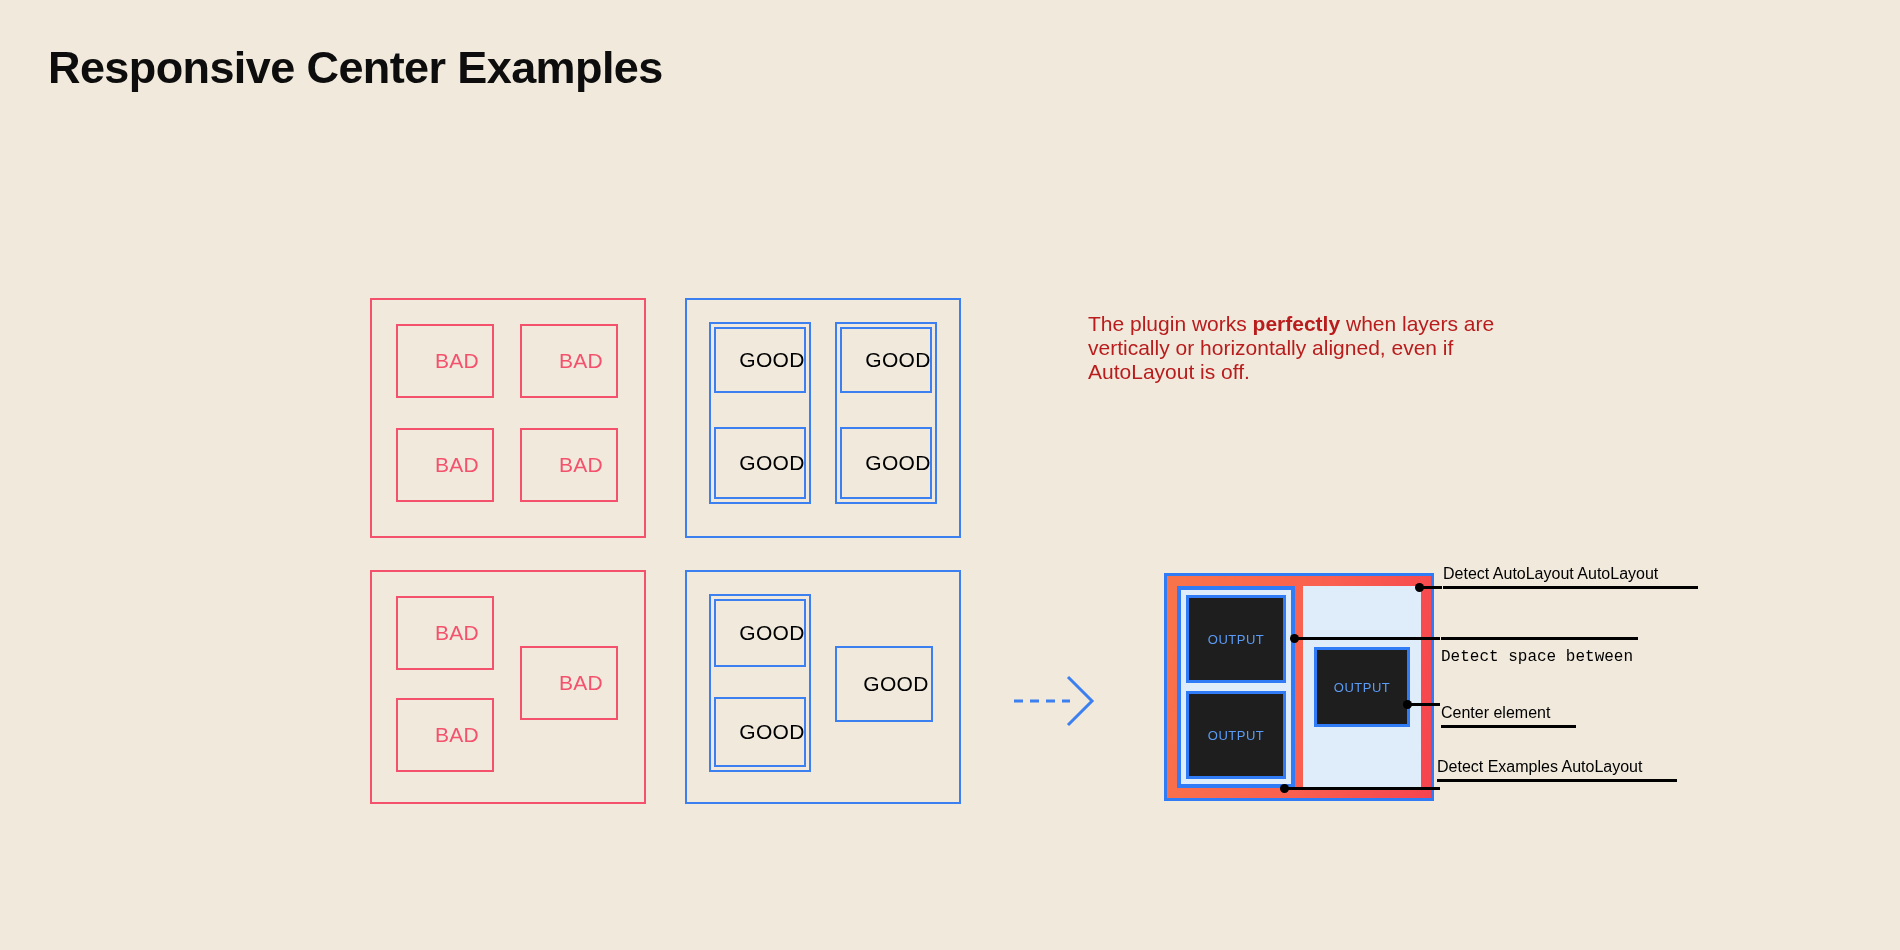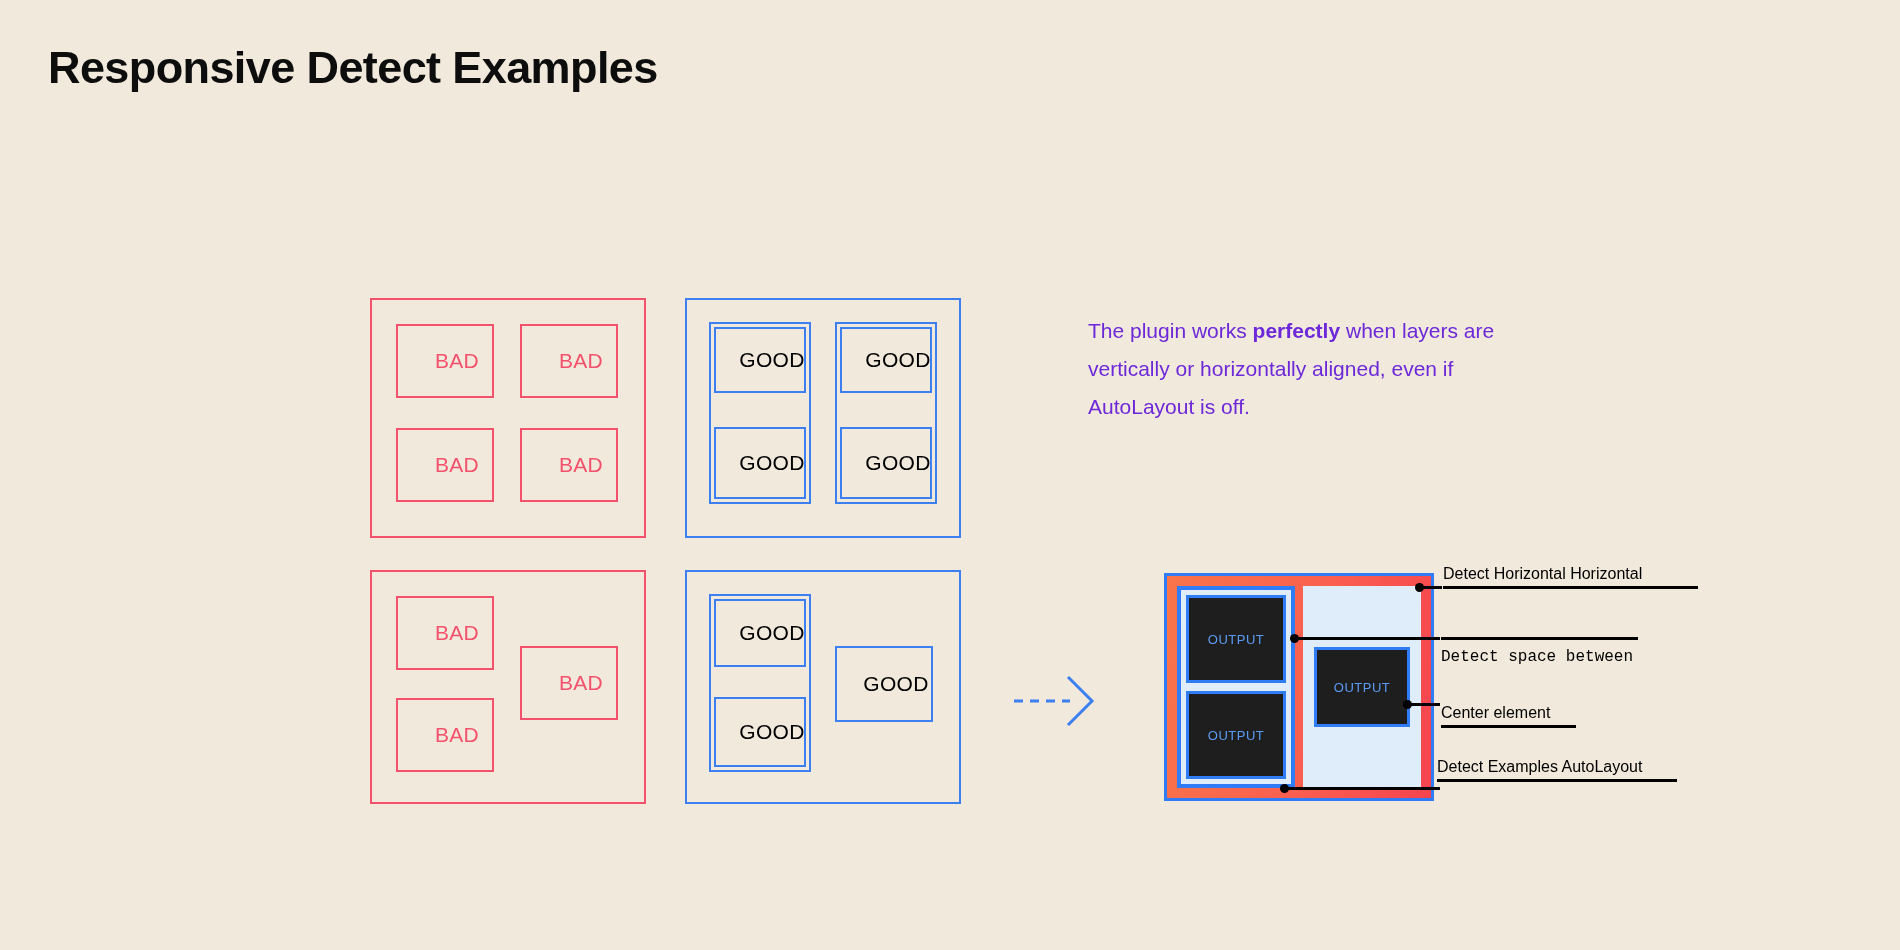--- a/index.html
+++ b/index.html
@@ -56,22 +56,22 @@
   
   .flow-arrow { position: absolute; left: 1012px; top: 672px; }
 
   
   .copy {
     position: absolute;
     left: 1088px;
     top: 312px;
     width: 470px;
     font-size: 21px;
-    line-height: 38px;
-    color: #6d28d9;
+    line-height: 24px;
+    color: #b91c1c;
   }
   .copy p + p { margin-top: 28px; }
   .copy b { font-weight: bold; }
 
   
   .mockup {
     position: absolute;
     left: 1164px;
     top: 573px;
     width: 270px;
@@ -133,21 +133,21 @@
   }
   .anno-lead {
     position: absolute;
     height: 2.5px;
     background: #000;
   }
 </style>
 </head>
 <body>
 
-<div class="page-title">Responsive Detect Examples</div>
+<div class="page-title">Responsive Center Examples</div>
 
 <div class="examples">
 
   <div class="panel bad" style="left:0px; top:0px; width:276px; height:240px;">
     <div class="cell bad" style="left:24px; top:24px; width:98px; height:74px;">BAD</div>
     <div class="cell bad" style="left:148px; top:24px; width:98px; height:74px;">BAD</div>
     <div class="cell bad" style="left:24px; top:128px; width:98px; height:74px;">BAD</div>
     <div class="cell bad" style="left:148px; top:128px; width:98px; height:74px;">BAD</div>
   </div>
 
@@ -193,21 +193,21 @@
     <div class="out-box">OUTPUT</div>
   </div>
   <div class="mock-col-right">
     <div class="out-box">OUTPUT</div>
   </div>
 </div>
 
 <div class="anno">
   <div class="anno-dot" style="left:1415px; top:583px;"></div>
   <div class="anno-lead" style="left:1420px; top:586px; width:22px;"></div>
-  <div class="anno-label" style="left:1443px; top:565px;">Detect Horizontal Horizontal</div>
+  <div class="anno-label" style="left:1443px; top:565px;">Detect AutoLayout AutoLayout</div>
   <div class="anno-rule" style="left:1443px; top:586px; width:255px;"></div>
 </div>
 
 <div class="anno">
   <div class="anno-dot" style="left:1290px; top:634px;"></div>
   <div class="anno-lead" style="left:1295px; top:637px; width:145px;"></div>
   <div class="anno-label" style="left:1441px; top:648px;font-family:Liberation Mono, monospace;">Detect space between</div>
   <div class="anno-rule" style="left:1441px; top:637px; width:197px;"></div>
 </div>
 

